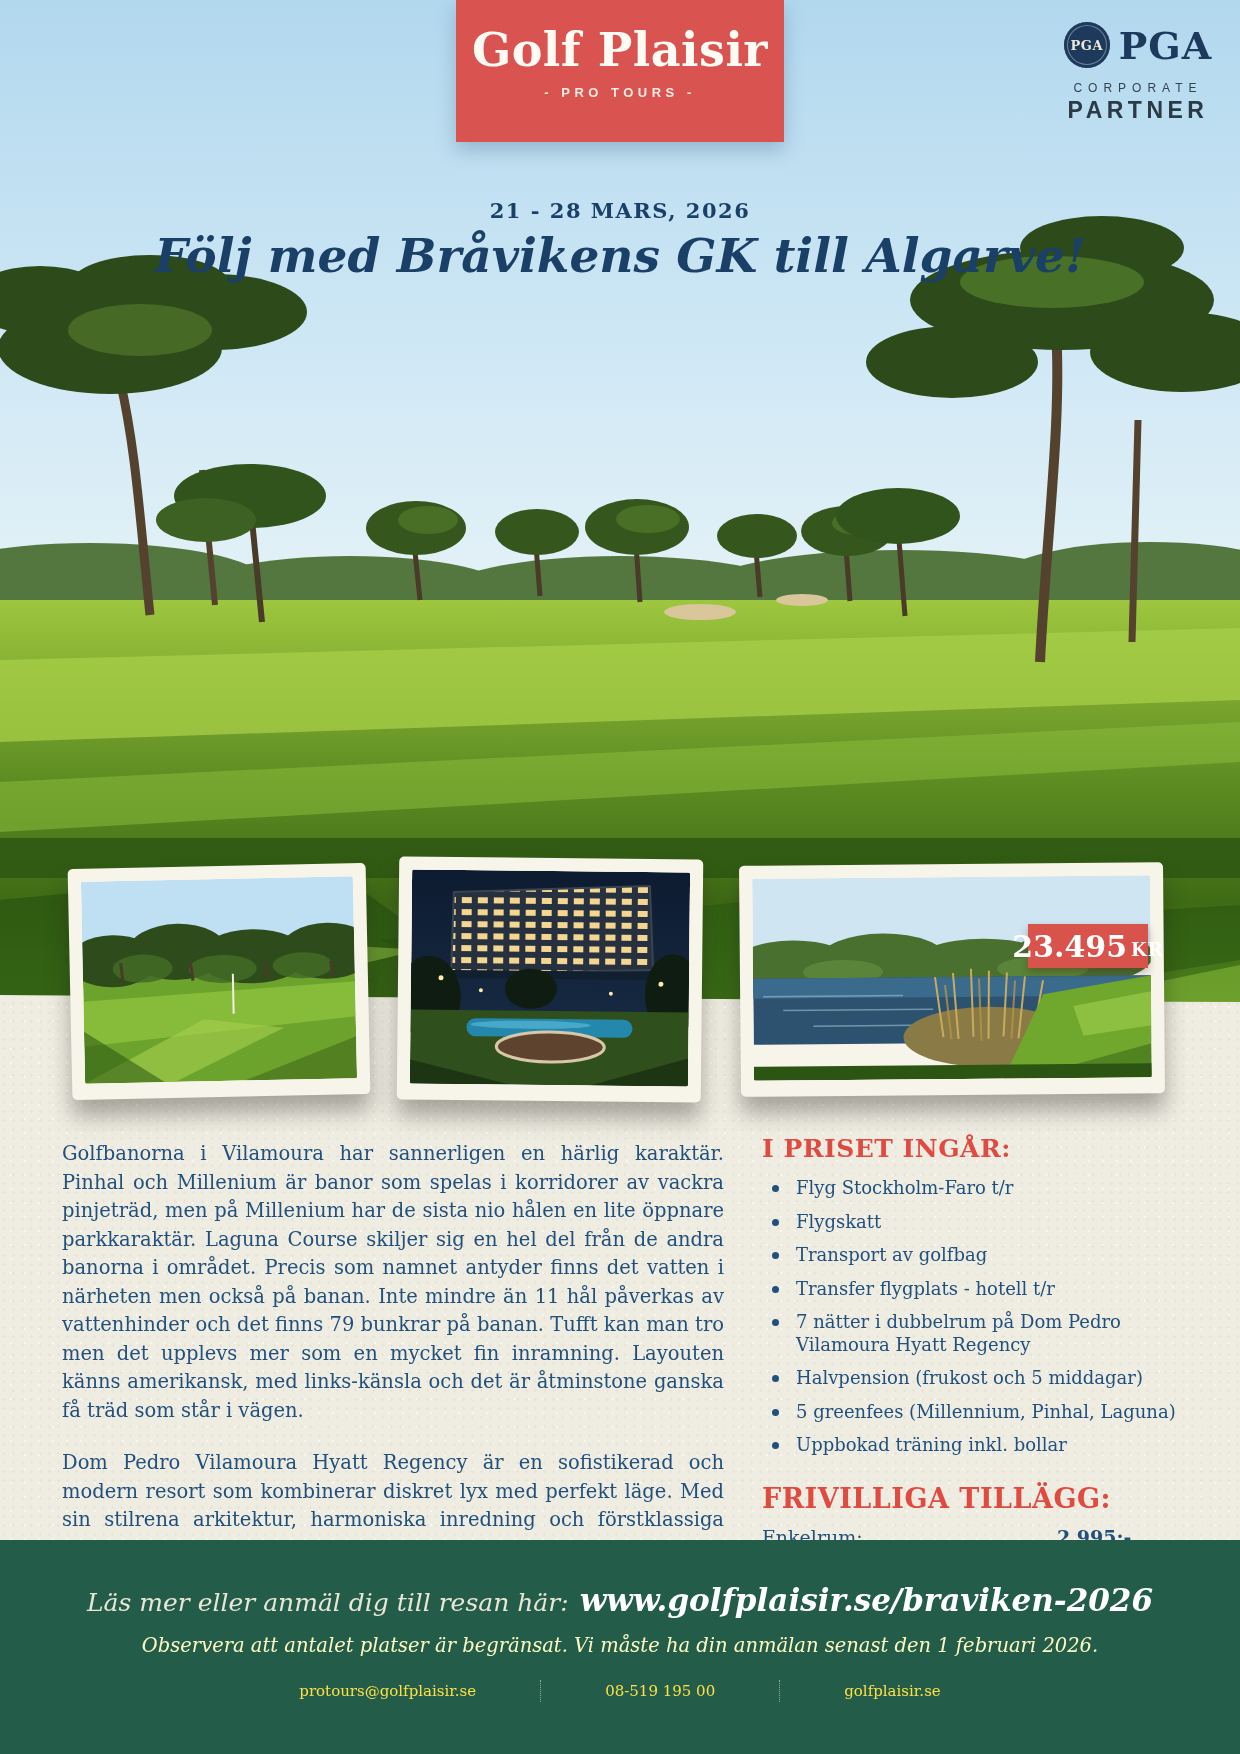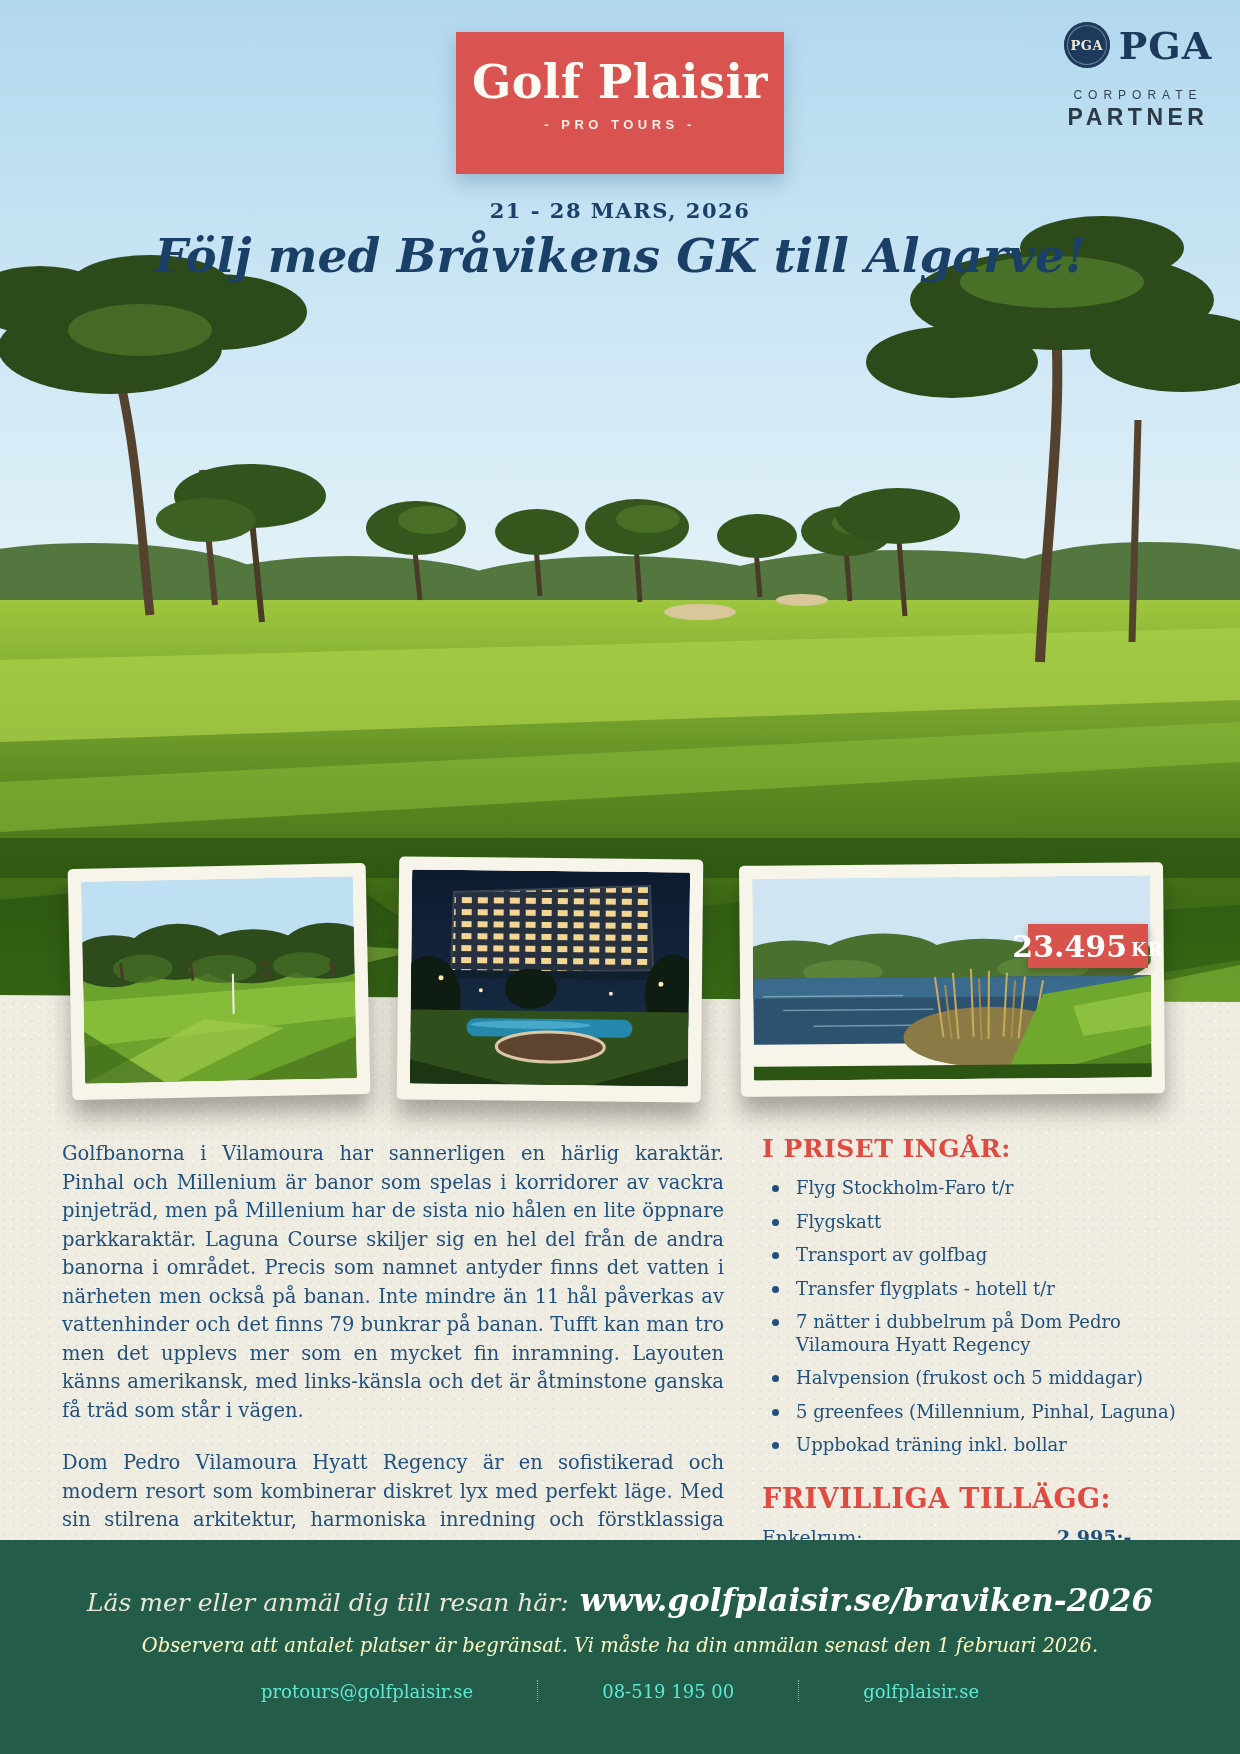--- a/index.html
+++ b/index.html
@@ -11,35 +11,35 @@
     background-size:9px 9px,14px 14px;background-position:0 0,4px 6px;}
 
   
   .hero{position:absolute;left:0;top:0;width:1240px;height:1002px;
     clip-path:polygon(0 0,100% 0,100% 100%,0 99.3%);}
   .hero svg{display:block;}
 
   
   .logo-box{position:absolute;left:456px;top:0;width:328px;height:142px;
     background:#d95450;z-index:6;text-align:center;
-    box-shadow:0 8px 18px rgba(40,80,120,.28);margin-top:32px;}
+    box-shadow:0 8px 18px rgba(40,80,120,.28);}
   .logo-title{margin-top:26px;font-weight:bold;font-size:46px;line-height:48px;
     color:#fdfbf4;letter-spacing:.5px;}
   .logo-sub{margin-top:11px;font-family:"Liberation Sans",sans-serif;font-weight:bold;
     font-size:13px;letter-spacing:4.5px;color:#f7ece4;}
 
   
   .pga{position:absolute;left:1058px;top:22px;width:160px;z-index:6;text-align:center;}
   .pga-row{display:flex;align-items:center;justify-content:center;gap:9px;}
   .pga-circle{width:46px;height:46px;border-radius:50%;background:#1d3a5c;
     display:flex;align-items:center;justify-content:center;
     box-shadow:inset 0 0 0 3px #1d3a5c, inset 0 0 0 4px rgba(255,255,255,.35);}
   .pga-circle span{color:#ece7d6;font-size:13px;font-weight:bold;letter-spacing:.5px;}
   .pga-word{font-weight:bold;font-size:38px;color:#1d3a5c;letter-spacing:1px;}
-  .pga-corporate{margin-top:20px;font-family:"Liberation Sans",sans-serif;
+  .pga-corporate{margin-top:13px;font-family:"Liberation Sans",sans-serif;
     font-size:12px;letter-spacing:6px;color:#33434f;}
   .pga-partner{margin-top:2px;font-family:"Liberation Sans",sans-serif;
     font-size:23px;letter-spacing:4.5px;color:#2b3a47;font-weight:bold;}
 
   
   .date{position:absolute;left:0;top:198px;width:1240px;text-align:center;z-index:5;
     font-weight:bold;font-size:21px;letter-spacing:1.5px;color:#1a4067;}
   .title{position:absolute;left:0;top:228px;width:1240px;text-align:center;z-index:5;
     font-weight:bold;font-style:italic;font-size:47px;color:#1a4067;}
 
@@ -75,21 +75,21 @@
   .price-rows .label{width:295px;flex:none;}
   .price-rows .value{font-weight:bold;}
 
   
   .footer{position:absolute;left:0;top:1540px;width:1240px;height:214px;background:#235c49;z-index:10;}
   .cta{margin-top:42px;text-align:center;}
   .cta .prefix{font-style:italic;font-size:25px;color:#e9e6d7;margin-right:6px;}
   .cta .url{font-style:italic;font-weight:bold;font-size:31px;color:#ffffff;cursor:pointer;}
   .note{margin-top:16px;text-align:center;font-style:italic;font-size:19.5px;color:#fef9c3;}
   .contacts{position:absolute;left:0;top:140px;width:1240px;display:flex;
-    align-items:center;justify-content:center;font-size:18px;color:#5eead4;gap:20px;}
+    align-items:center;justify-content:center;font-size:15px;color:#fde047;gap:20px;}
   .contacts .sep{display:inline-block;width:0;height:22px;
     border-left:1px dotted rgba(255,255,255,.5);margin:0 44px;}
   .contacts span[data-bind]{cursor:pointer;}
 </style>
 </head>
 <body>
 
 <div id="page">
 
   <div class="hero">

